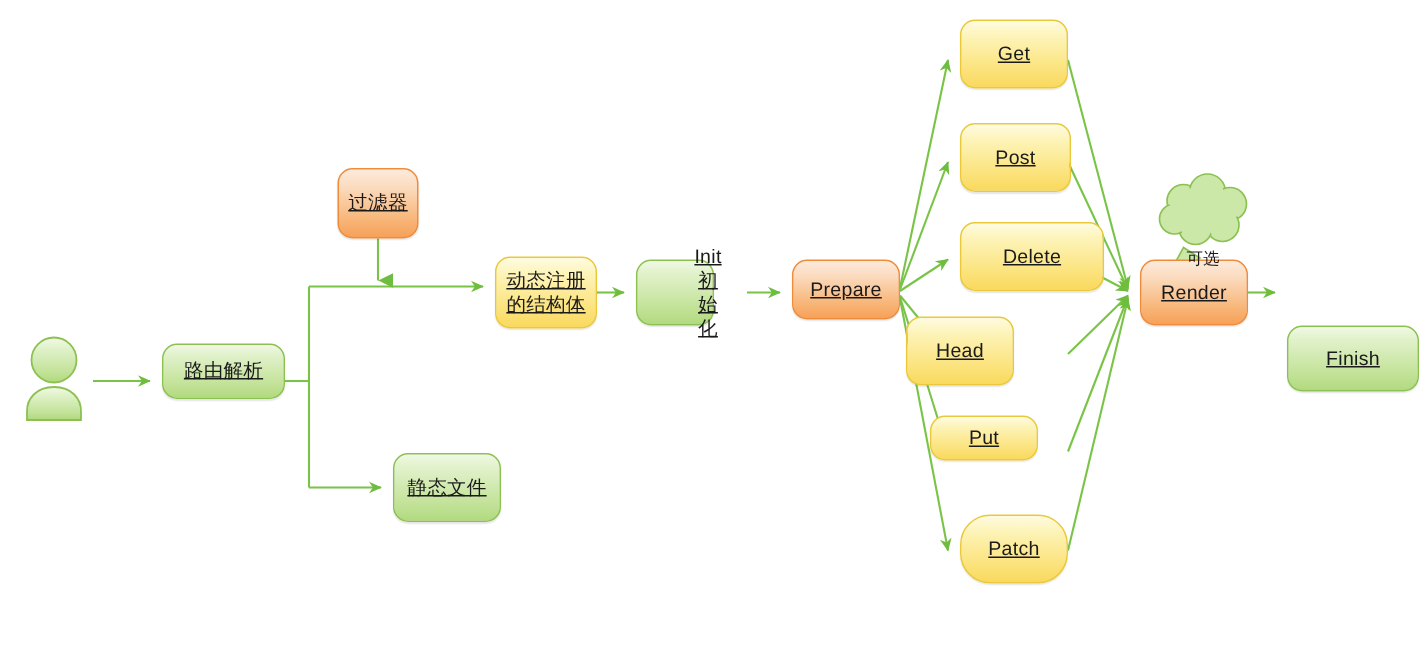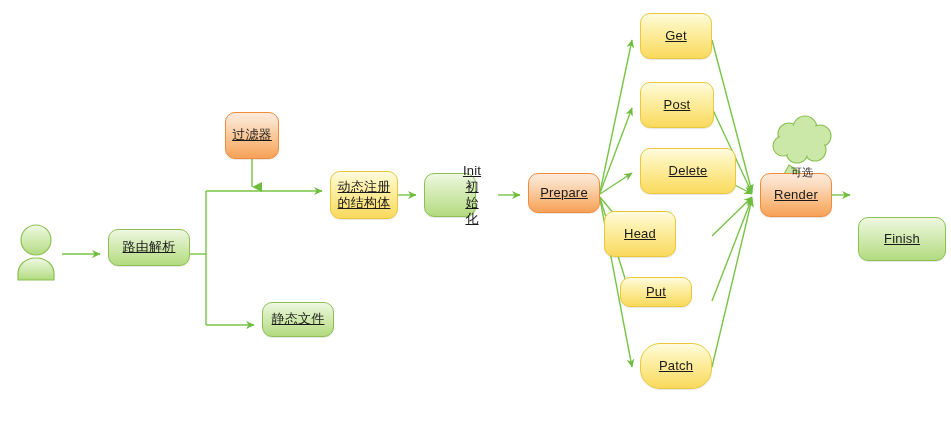--- a/index.html
+++ b/index.html
@@ -145,21 +145,21 @@
       </g>
     </g>
   </svg>
 
   <div class="cloud-label" style="left:791px; top:129px;margin-top:36px;">可选</div>
 
   <div class="node node-green node-cn" style="left:108px; top:229px; width:82px; height:37px;">路由解析</div>
 
   <div class="node node-orange node-cn" style="left:225px; top:112px; width:54px; height:47px;">过滤器</div>
 
-  <div class="node node-green node-cn" style="left:262px; top:302px; width:72px; height:35px;">静态文件</div>
+  <div class="node node-green node-cn" style="left:262px; top:302px; width:72px; height:46px;">静态文件</div>
 
   <div class="node node-yellow node-cn" style="left:330px; top:171px; width:68px; height:48px; white-space:pre-line;">动态注册
 的结构体</div>
 
   <div class="node node-green" style="left:424px; top:173px; width:52px; height:44px;padding-left:44px;">Init初始化</div>
 
   <div class="node node-orange" style="left:528px; top:173px; width:72px; height:40px;">Prepare</div>
 
   <div class="node node-yellow" style="left:640px; top:13px; width:72px; height:46px;">Get</div>
   <div class="node node-yellow" style="left:640px; top:82px; width:74px; height:46px;">Post</div>

